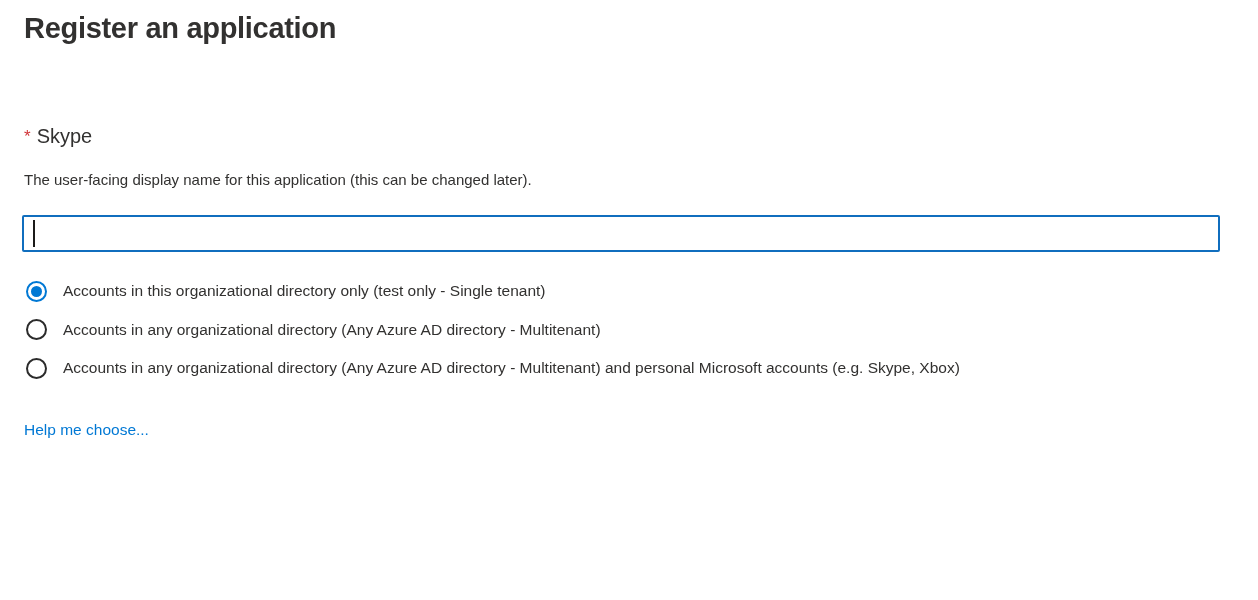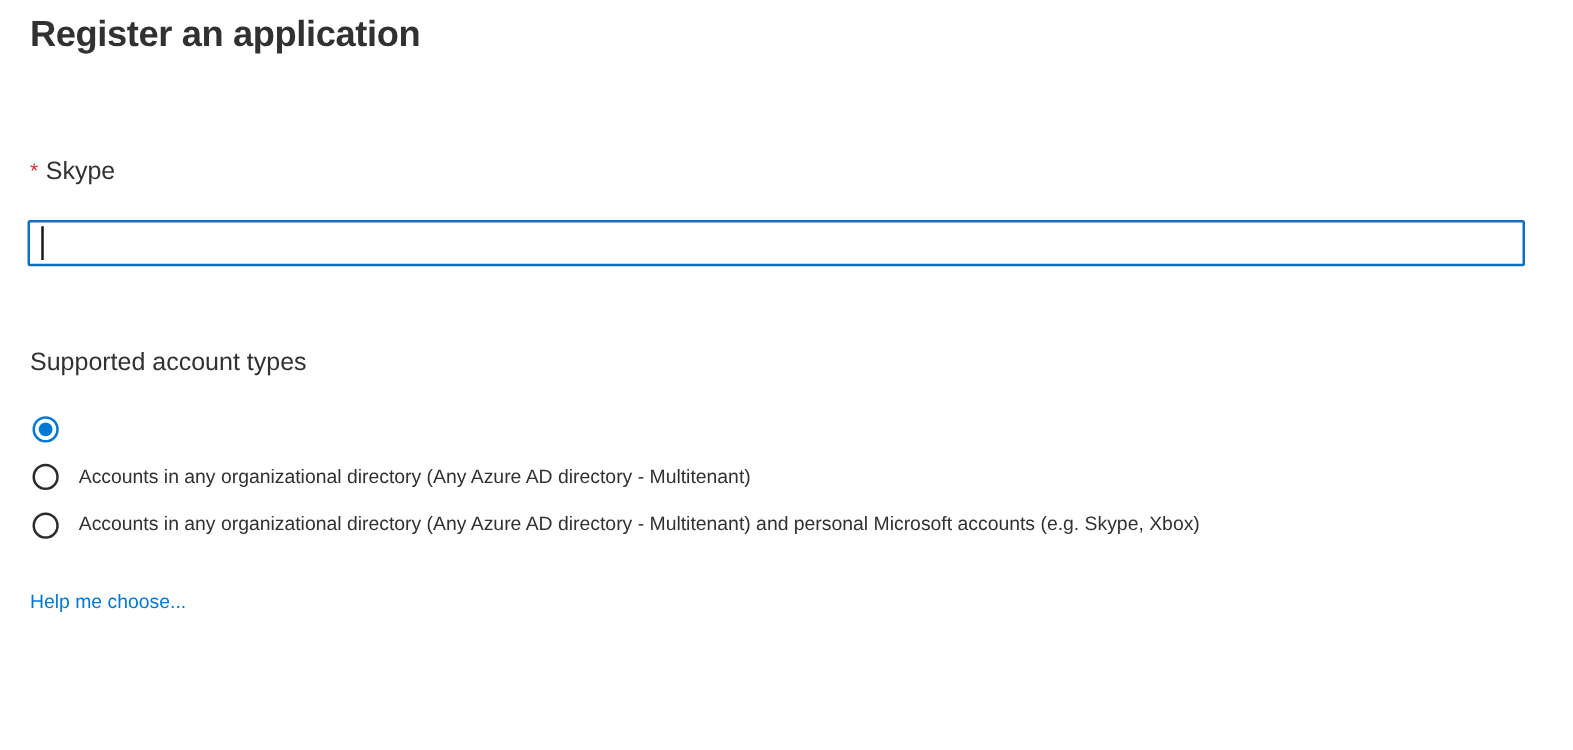--- a/index.html
+++ b/index.html
@@ -135,32 +135,33 @@
 <body>
 
 <div class="page">
 
   <h1 class="page-title">Register an application</h1>
 
   <div class="field-label-row">
     <span class="required-marker">*</span><span>Skype</span>
   </div>
 
+  <div class="field-description">The user-facing display name for this application (this can be changed later).</div>
 
   <div class="input-wrap">
     <input class="text-input" type="text" aria-label="Name" value="" style="">
     <span class="caret"></span>
   </div>
 
-  <div class="section-heading">Supported account types</div>
 
 
   <div class="radio-group">
     <div class="radio-row selected">
       <span class="radio-circle"></span>
+      <span class="radio-label">Accounts in this organizational directory only (test only - Single tenant)</span>
     </div>
     <div class="radio-row">
       <span class="radio-circle"></span>
       <span class="radio-label">Accounts in any organizational directory (Any Azure AD directory - Multitenant)</span>
     </div>
     <div class="radio-row">
       <span class="radio-circle"></span>
       <span class="radio-label">Accounts in any organizational directory (Any Azure AD directory - Multitenant) and personal Microsoft accounts (e.g. Skype, Xbox)</span>
     </div>
   </div>

